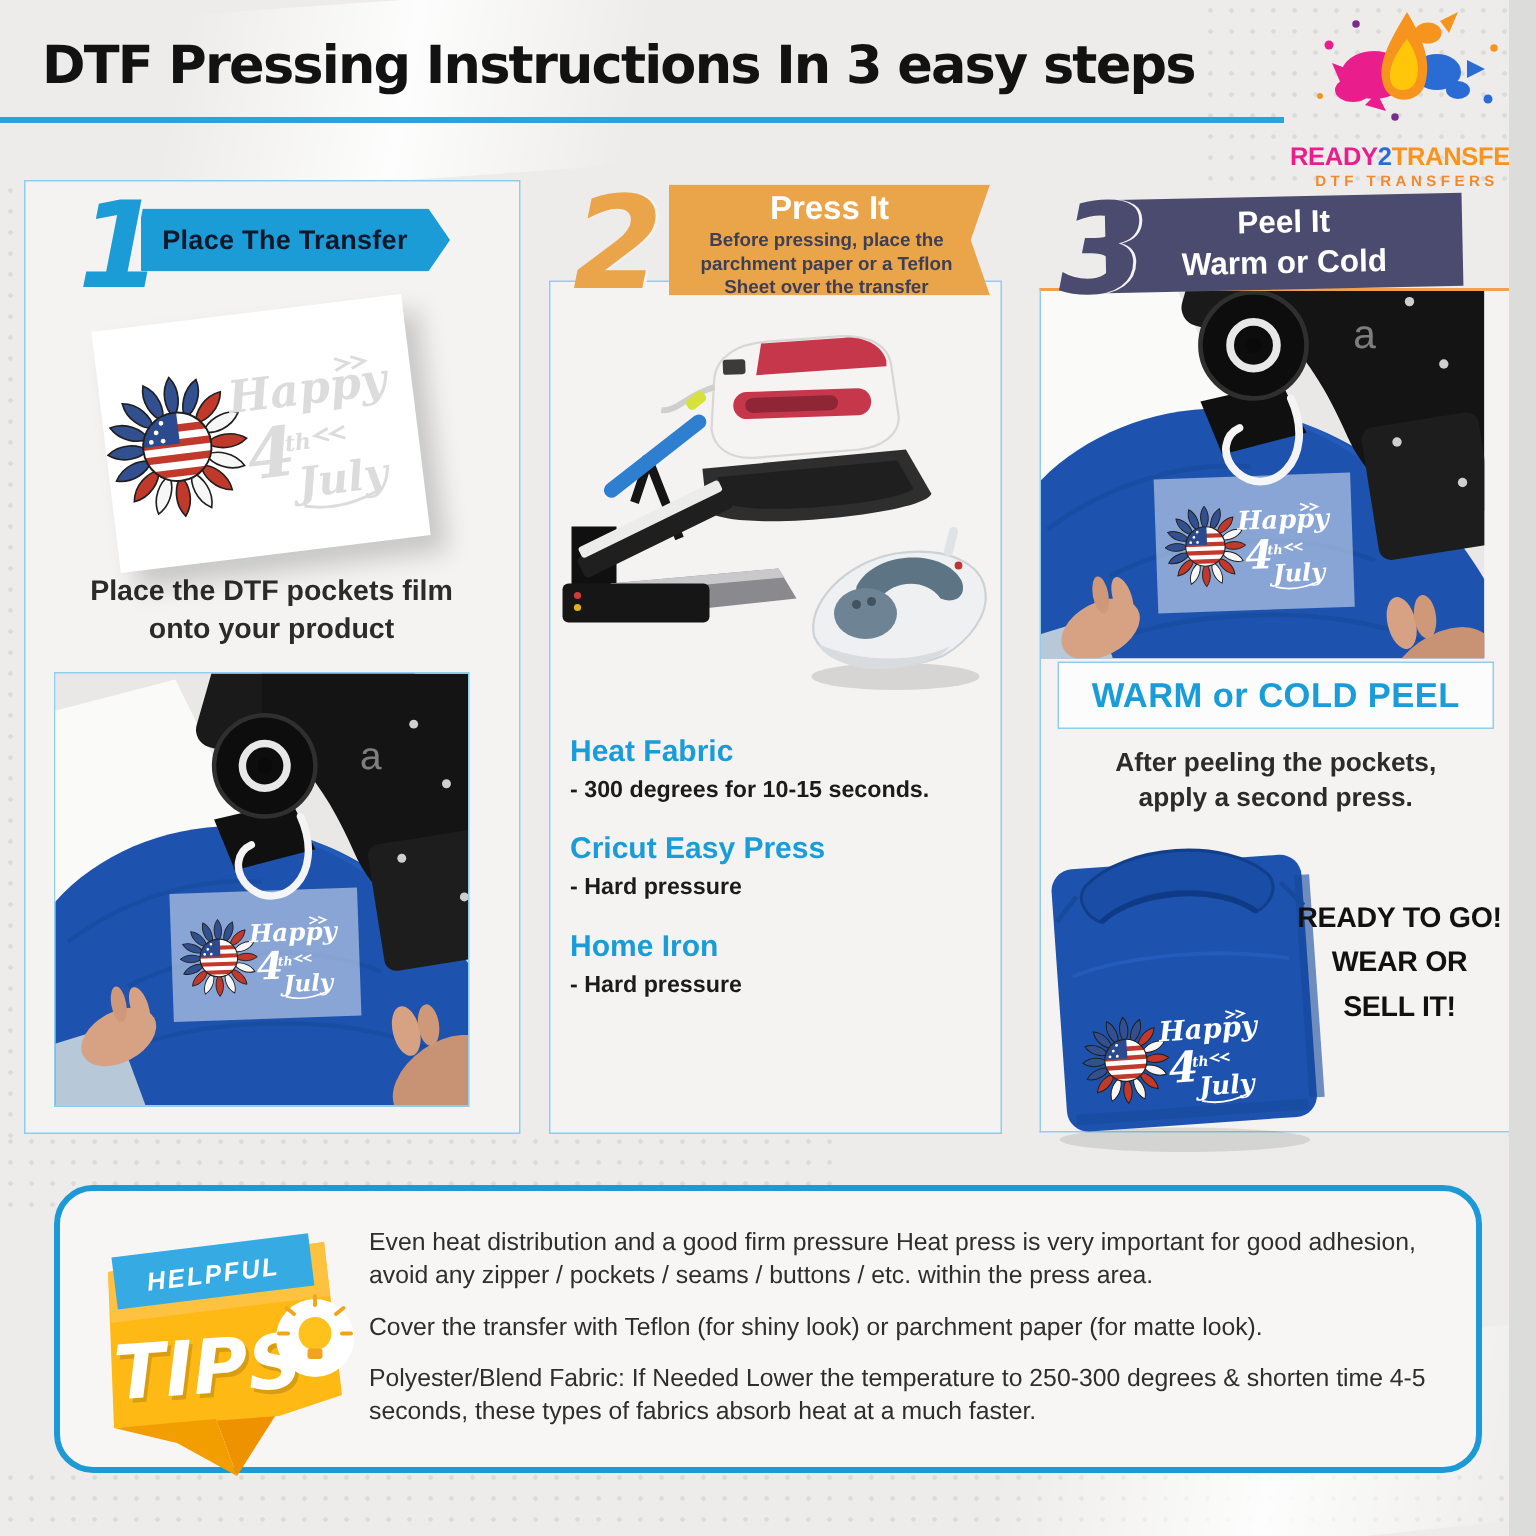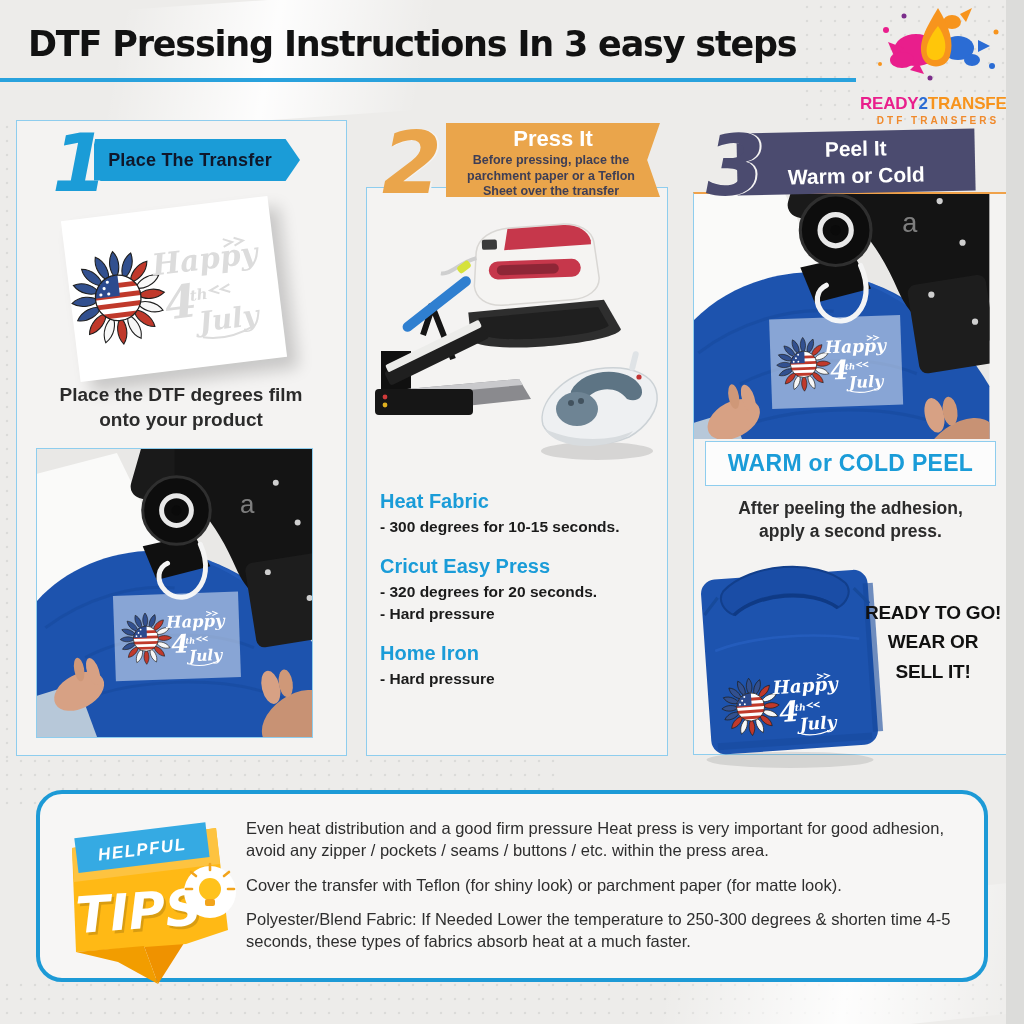--- a/index.html
+++ b/index.html
@@ -233,21 +233,21 @@
   <div class="ribbon1">
       <span>Place The Transfer</span>
     </div>
 
   <div class="film">
     <svg width="100%" height="100%" viewBox="0 0 210 120">
         <use href="#design" color="#dcdcdc"></use>
       </svg>
   </div>
   <div class="caption cap1">
-    <div>Place the DTF degrees film</div>
+    <div>Place the DTF pockets film</div>
     <div>onto your product</div>
   </div>
   <div class="photo-frame">
     <svg viewBox="0 0 300 290" preserveAspectRatio="xMidYMid slice">
         <use href="#press-photo"></use>
       </svg>
   </div>
 
   <div class="panel panel2"></div>
   <div class="stepnum num2">2</div>
@@ -300,21 +300,20 @@
     </svg>
   </div>
 
   <div class="methods">
     <div class="method">
       <div class="name">Heat Fabric</div>
       <div class="ln">- 300 degrees for 10-15 seconds.</div>
     </div>
     <div class="method">
       <div class="name">Cricut Easy Press</div>
-      <div class="ln">- 320 degrees for 20 seconds.</div>
       <div class="ln">- Hard pressure</div>
     </div>
     <div class="method">
       <div class="name">Home Iron</div>
       <div class="ln">- Hard pressure</div>
     </div>
   </div>
 
   <div class="panel panel3"></div>
   <div class="stepnum num3">3</div>
@@ -325,21 +324,21 @@
 
   <div class="photo3">
     <svg viewBox="15 0 285 272" preserveAspectRatio="xMidYMid slice">
         <use href="#press-photo"></use>
       </svg>
   </div>
   <div class="peelbox">
       <span>WARM or COLD PEEL</span>
     </div>
   <div class="caption cap3">
-    <div>After peeling the adhesion,</div>
+    <div>After peeling the pockets,</div>
     <div>apply a second press.</div>
   </div>
   <div class="folded">
     <svg width="100%" height="100%" viewBox="0 0 190 218">
         <use href="#folded-shirt"></use>
       </svg>
   </div>
   <div class="ready">
     <div>READY TO GO!</div>
     <div>WEAR OR</div>

